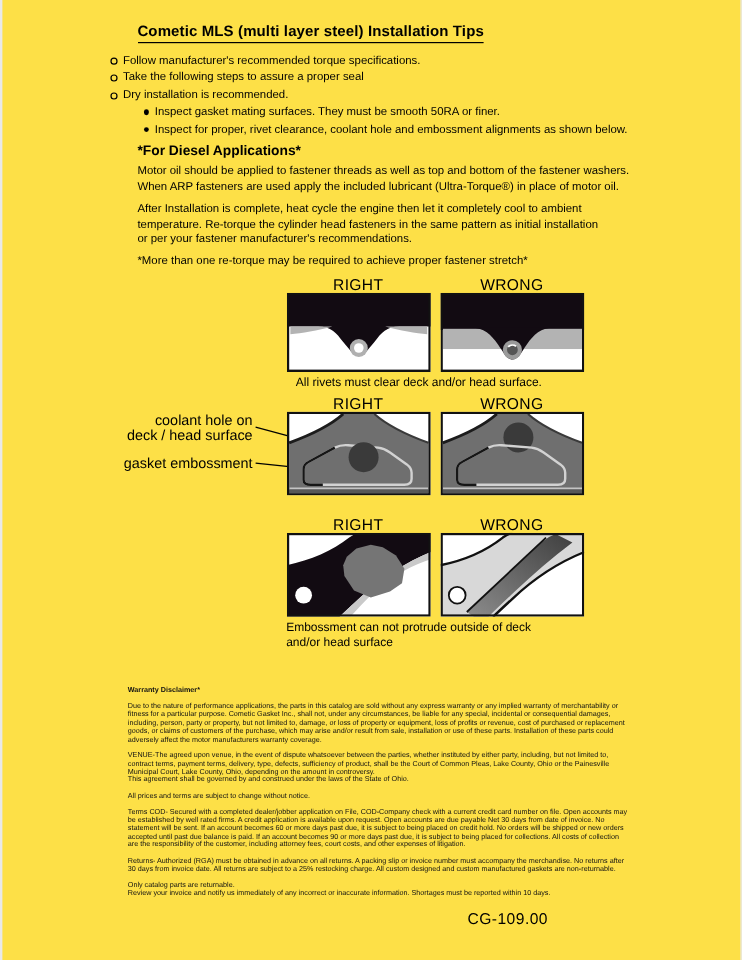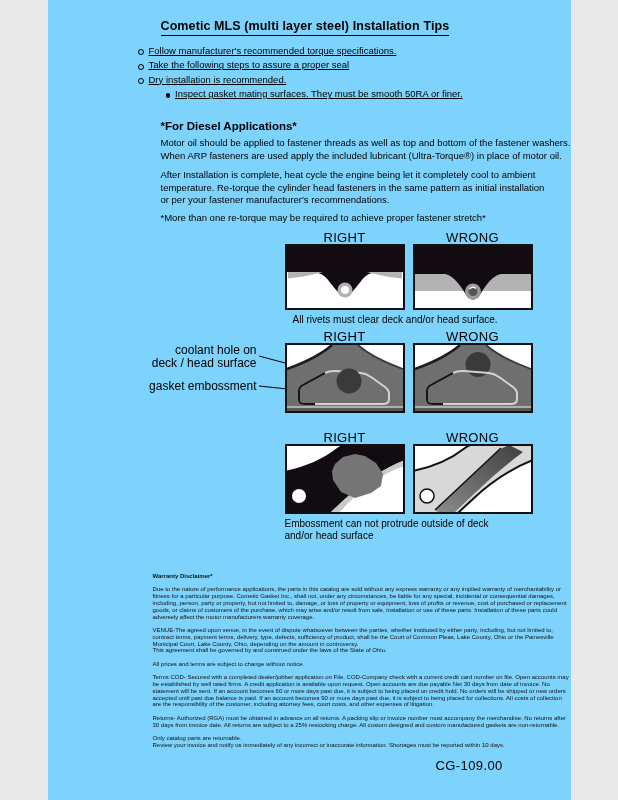--- a/index.html
+++ b/index.html
@@ -1,28 +1,28 @@
 <!DOCTYPE html>
 <html><head>
 <meta charset="utf-8">
 <style>
   html,body{margin:0;padding:0;background:#e9e9e9;}
   #page{
-    position:relative;width:488px;height:800px;background:#7dd3fc;
+    position:relative;width:615px;height:800px;background:#fde047;
     font-family:"Liberation Sans","DejaVu Sans",sans-serif;color:#000;
-    margin:0 auto;overflow:hidden;padding-left:35px;
+    margin:0 auto;overflow:hidden;
   }
   .abs{position:absolute;}
   .pre{white-space:pre-line;}
   #title{
     left:113px;top:19px;font-size:12.5px;font-weight:bold;
     border-bottom:1.5px solid #000;padding-bottom:2px;letter-spacing:0.1px;
   }
   #bullets{left:90px;top:45px;width:450px;font-size:9.5px;line-height:1.2;}
-  .bullet-row{display:flex;align-items:center;margin-bottom:3px;text-decoration:underline;}
+  .bullet-row{display:flex;align-items:flex-start;margin-bottom:3px;}
   .bullet-row.sub{margin-left:28px;margin-bottom:3px;}
   .obullet{flex:none;width:4px;height:4px;border:1px solid #000;border-radius:50%;margin:3px 5px 0 0;}
   .fbullet{flex:none;width:4.5px;height:4.5px;background:#000;border-radius:50%;margin:3px 5px 0 0;}
   #diesel-heading{left:113px;top:120px;font-size:11.5px;font-weight:bold;}
   .para{left:113px;width:452px;font-size:9.5px;line-height:1.32;}
   #diesel-p1{top:137px;}
   #diesel-p2{top:169px;}
   #diesel-p3{top:212px;}
   .rw-label{width:120px;text-align:center;font-size:13px;letter-spacing:0.3px;}
   .panel{width:120px;overflow:hidden;}
@@ -51,26 +51,30 @@
       <span>Take the following steps to assure a proper seal</span>
     </div>
     <div class="bullet-row">
       <span class="obullet"></span>
       <span>Dry installation is recommended.</span>
     </div>
     <div class="bullet-row sub">
       <span class="fbullet"></span>
       <span>Inspect gasket mating surfaces.  They must be smooth 50RA or finer.</span>
     </div>
+    <div class="bullet-row sub">
+      <span class="fbullet"></span>
+      <span>Inspect for proper, rivet clearance, coolant hole and embossment alignments as shown below.</span>
+    </div>
   </div>
 
   <div class="abs" id="diesel-heading">*For Diesel Applications*</div>
   <div class="abs para pre" id="diesel-p1">Motor oil should be applied to fastener threads as well as top and bottom of the fastener washers.
 When ARP fasteners are used apply the included lubricant (Ultra-Torque®) in place of motor oil.</div>
-  <div class="abs para pre" id="diesel-p2">After Installation is complete, heat cycle the engine being let it completely cool to ambient
+  <div class="abs para pre" id="diesel-p2">After Installation is complete, heat cycle the engine then let it completely cool to ambient
 temperature. Re-torque the cylinder head fasteners in the same pattern as initial installation
 or per your fastener manufacturer's recommendations.</div>
   <div class="abs para pre" id="diesel-p3">*More than one re-torque may be required to achieve proper fastener stretch*</div>
 
   <div class="abs rw-label" style="left:237px;top:230px;">RIGHT</div>
   <div class="abs rw-label" style="left:365px;top:230px;">WRONG</div>
 
   <div class="abs panel" style="left:237px;top:244px;height:66px;">
     <svg viewBox="0 0 120 66">
       <rect x="0" y="0" width="120" height="66" fill="#ffffff"></rect>

